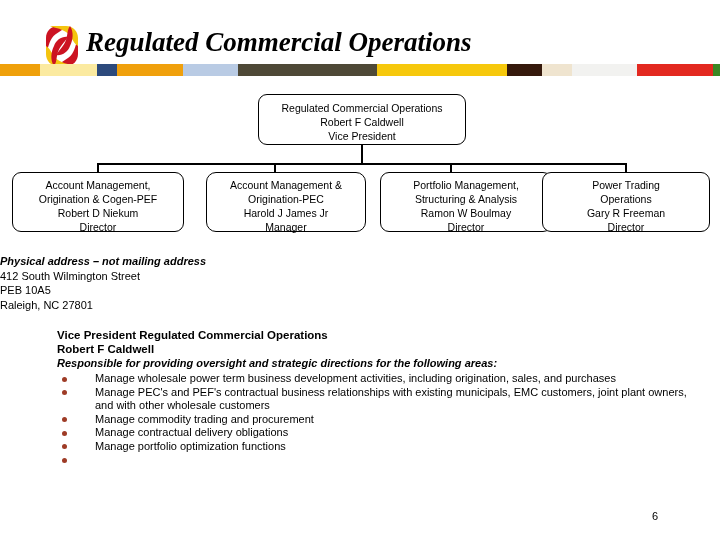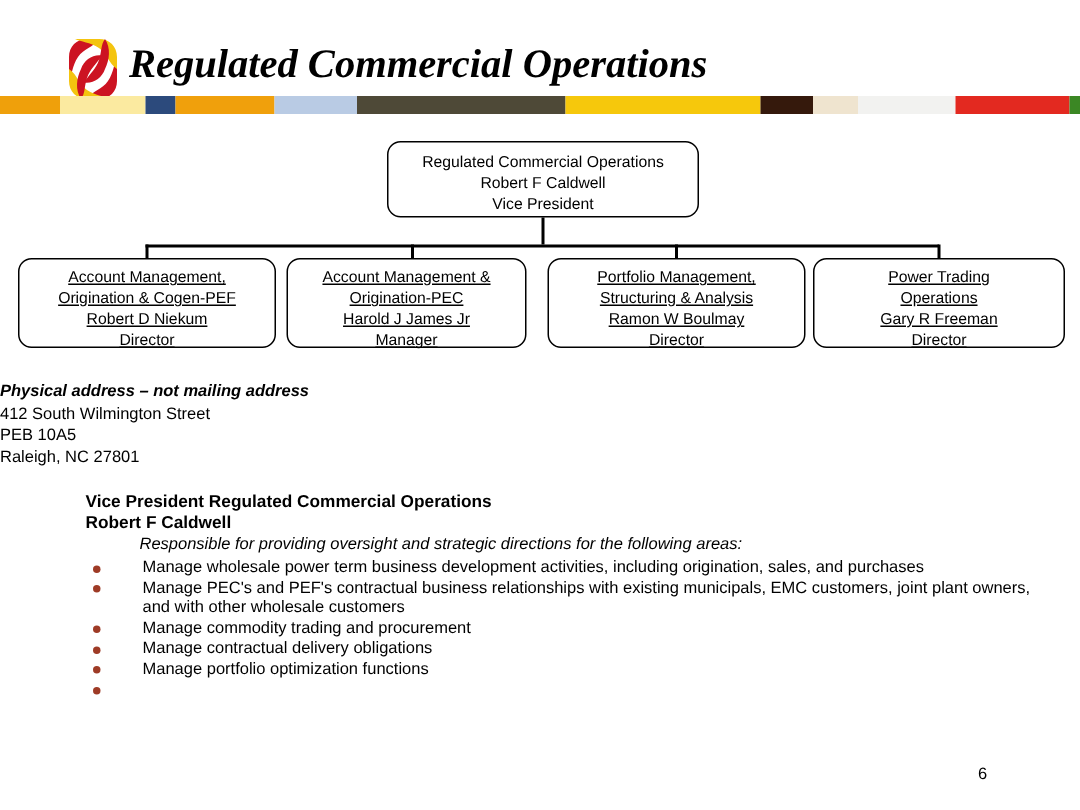--- a/index.html
+++ b/index.html
@@ -78,25 +78,24 @@
     width: 208px;
     height: 51px;
     padding-top: 6px;
   }
   .org-box .line { display: block; white-space: nowrap; }
 
   .child-box {
     top: 84px;
     height: 60px;
     padding-top: 5px;
-    text-decoration: underline;
   }
   #box-child-0 { left: 12px;  width: 172px; }
-  #box-child-1 { left: 191px; width: 160px; }
-  #box-child-2 { left: 365px; width: 172px; }
+  #box-child-1 { left: 206px; width: 160px; border-radius: 10px; }
+  #box-child-2 { left: 380px; width: 172px; }
   #box-child-3 { left: 542px; width: 168px; }
 
   .connector { position: absolute; background: #000000; }
   #conn-stem      { left: 361px; top: 57px;  width: 2px;  height: 18px; }
   #conn-bus       { left: 97px;  top: 75px;  width: 529px; height: 2px; }
   .conn-drop      { top: 75px; width: 2px; height: 10px; }
   #conn-drop-0 { left: 97px;  }
   #conn-drop-1 { left: 274px; }
   #conn-drop-2 { left: 450px; }
   #conn-drop-3 { left: 625px; }
@@ -128,26 +127,25 @@
     font-size: 11px;
     line-height: 13.5px;
   }
   #detail-role, #detail-name {
     font-weight: bold;
     font-size: 11.5px;
     line-height: 14px;
     white-space: nowrap;
   }
   #detail-intro {
-    font-weight: normal;
+    font-weight: bold;
     font-style: italic;
     font-size: 11px;
     line-height: 15px;
     white-space: nowrap;
-    margin-left: 36px;
   }
   #bullet-list {
     margin: 1px 0 0 0;
     padding: 0;
     list-style: none;
   }
   #bullet-list li {
     position: relative;
     padding-left: 38px;
     margin-bottom: 0px;

